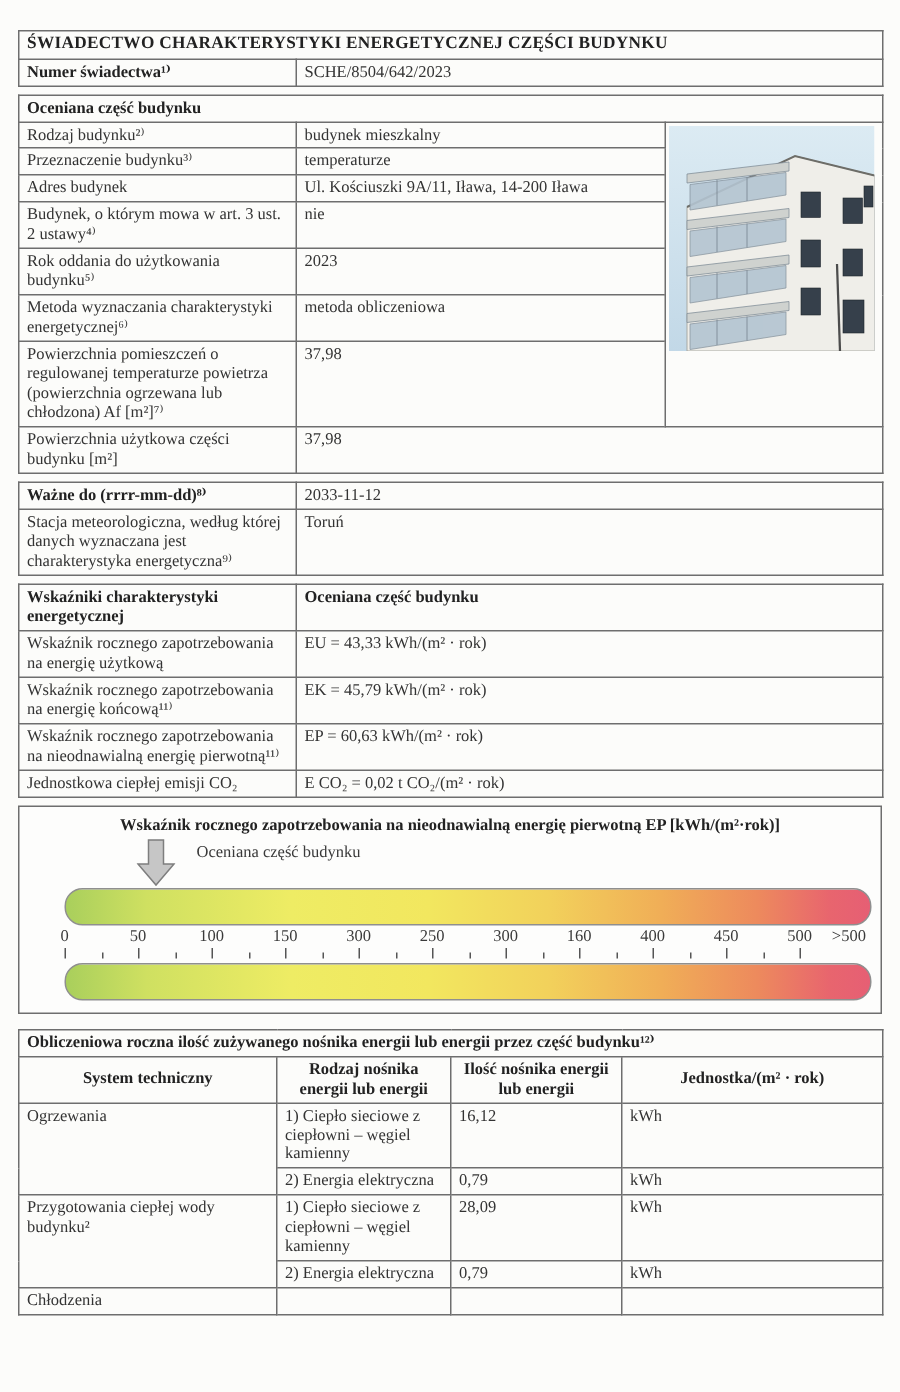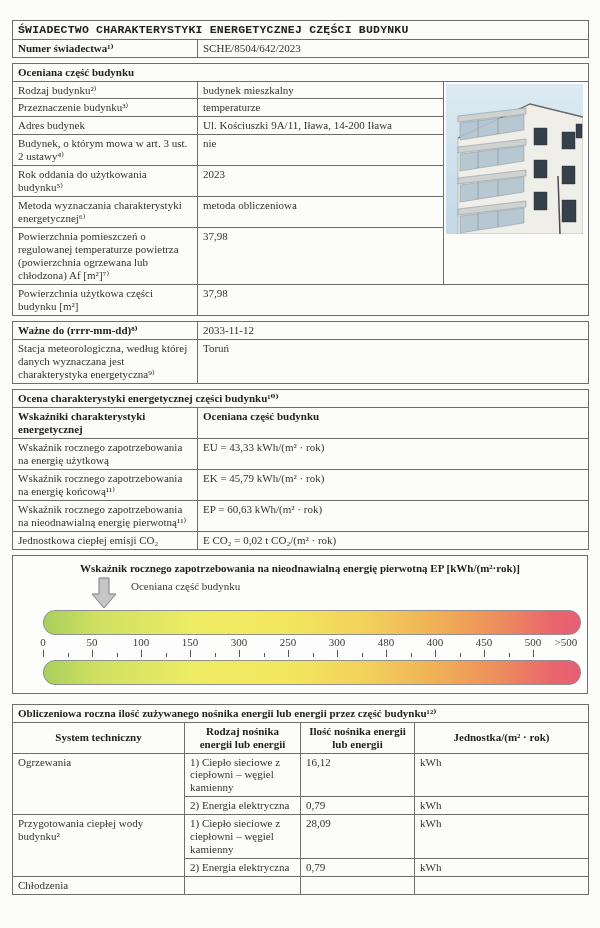--- a/index.html
+++ b/index.html
@@ -8,21 +8,21 @@
     box-sizing:border-box; padding:20px 12px 0 12px; position:relative; overflow:hidden;
     font-family:"Liberation Serif","DejaVu Serif",serif; color:#333;
   }
   table { border-collapse:collapse; width:576px; table-layout:fixed; }
   td { border:1px solid #6e6e6e; padding:2px 5px; font-size:11px; line-height:1.18;
        vertical-align:top; text-align:left; word-wrap:break-word; }
   .b { font-weight:bold; color:#222; }
   .gap { height:5px; }
   .center { text-align:center; }
   .mid { vertical-align:middle; }
-  .title-cell { font-size:11.5px; letter-spacing:0.2px;font-family:Liberation Mono, monospace; }
+  .title-cell { font-size:11.5px; letter-spacing:0.2px; }
   .photo-cell { padding:2px; }
   .photo-cell svg { display:block; }
 
   
   .scale-box { width:576px; box-sizing:border-box; border:1px solid #6e6e6e; background:#fdfdfc; padding:4px 0 8px 0; }
   .scale-title { text-align:center; font-weight:bold; font-size:11px; color:#222; margin:2px 8px 0 8px; }
   .pointer-row { position:relative; height:36px; }
   .pointer-arrow { position:absolute; left:78px; top:3px; }
   .pointer-label { position:absolute; left:118px; top:6px; font-size:11px; color:#3a3a3a; }
   .grad-bar {
@@ -170,23 +170,20 @@
     </table>
 
   <div class="gap"></div>
 
   <table>
     <colgroup>
         <col style="width:185px">
         <col style="width:391px">
       </colgroup>
     <tbody>
-        <tr>
-          <td colspan="2" class="b">Ocena charakterystyki energetycznej części budynku¹⁰⁾</td>
-        </tr>
     <tr>
       <td class="b">Wskaźniki charakterystyki energetycznej</td>
       <td class="b">Oceniana część budynku</td>
     </tr>
     <tr>
           <td>Wskaźnik rocznego zapotrzebowania na energię użytkową</td>
         <td>EU = 43,33 kWh/(m² · rok)</td>
         </tr>
     <tr>
           <td>Wskaźnik rocznego zapotrzebowania na energię końcową¹¹⁾</td>
@@ -215,21 +212,21 @@
     </div>
     <div class="grad-bar"></div>
     <div class="ruler">
       <span class="lbl" style="left:0%">0</span>
       <span class="lbl" style="left:9.11%">50</span>
       <span class="lbl" style="left:18.22%">100</span>
       <span class="lbl" style="left:27.33%">150</span>
       <span class="lbl" style="left:36.44%">300</span>
       <span class="lbl" style="left:45.55%">250</span>
       <span class="lbl" style="left:54.66%">300</span>
-      <span class="lbl" style="left:63.77%">480</span>
+      <span class="lbl" style="left:63.77%">160</span>
       <span class="lbl" style="left:72.88%">400</span>
       <span class="lbl" style="left:81.99%">450</span>
       <span class="lbl" style="left:91.1%">500</span>
       <span class="lbl" style="left:97.2%">&gt;500</span>
       <div class="tick" style="left:0%"></div>
         <div class="tick" style="left:9.11%"></div>
       <div class="tick" style="left:18.22%"></div>
         <div class="tick" style="left:27.33%"></div>
       <div class="tick" style="left:36.44%"></div>
         <div class="tick" style="left:45.55%"></div>

